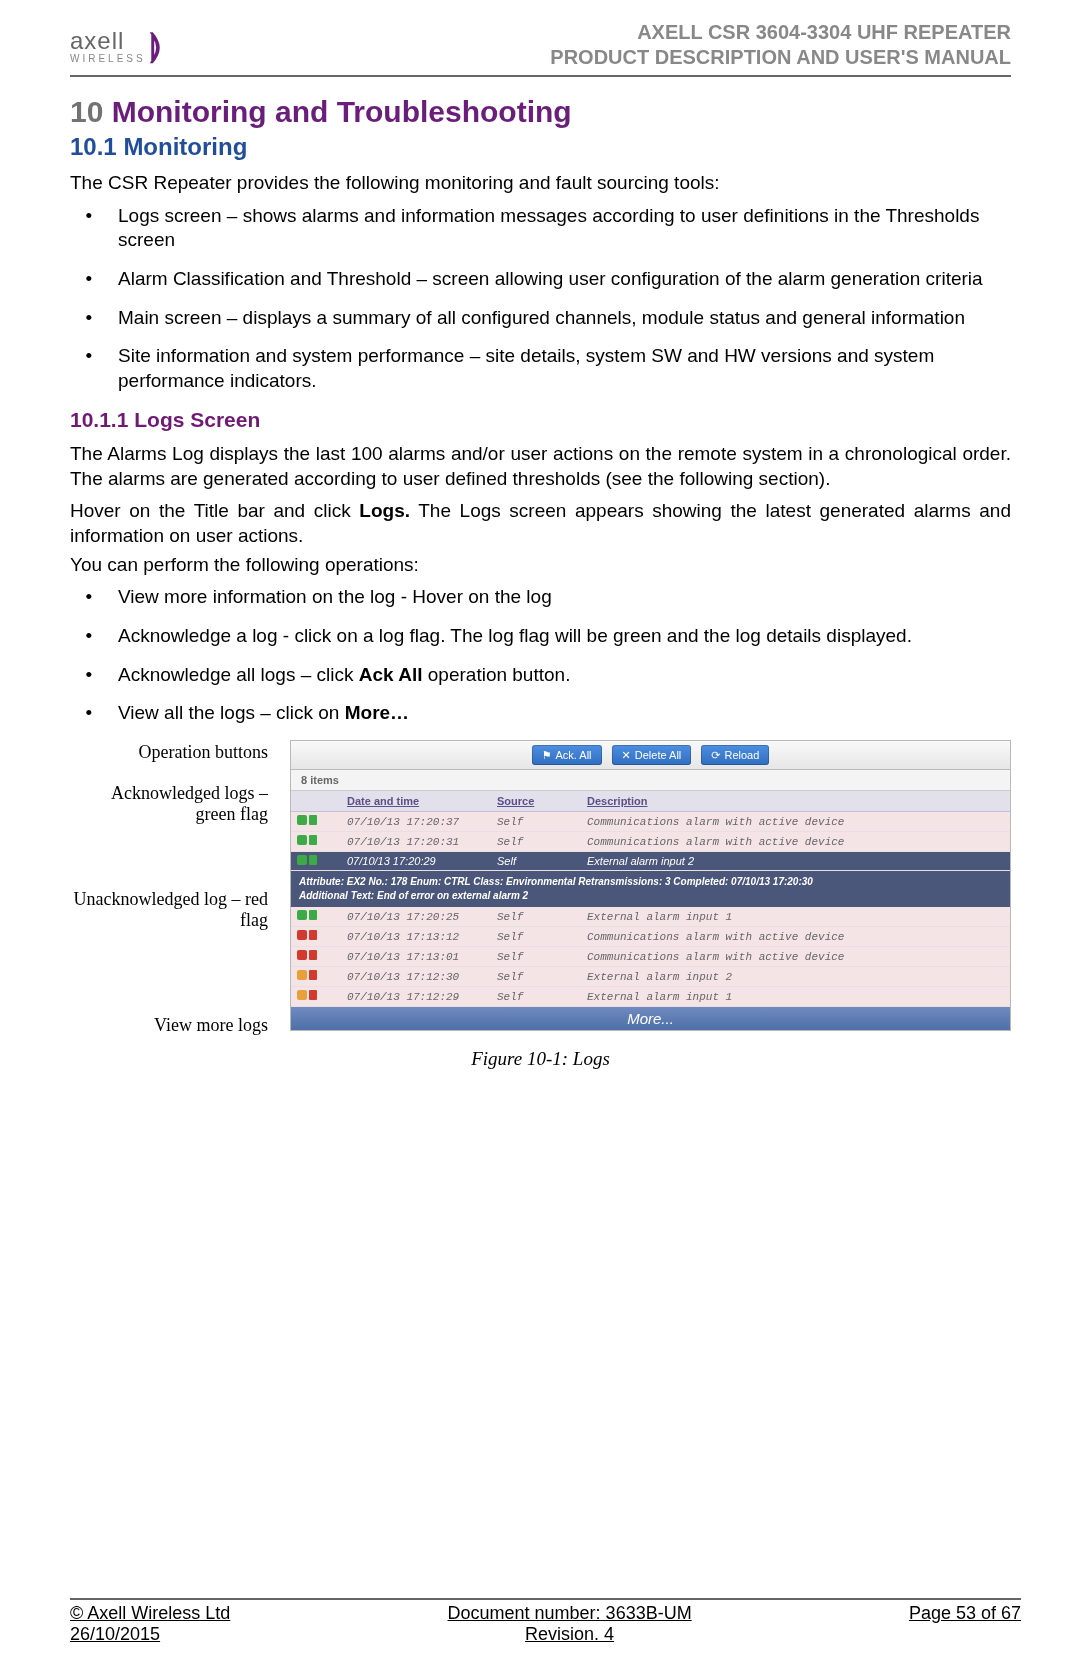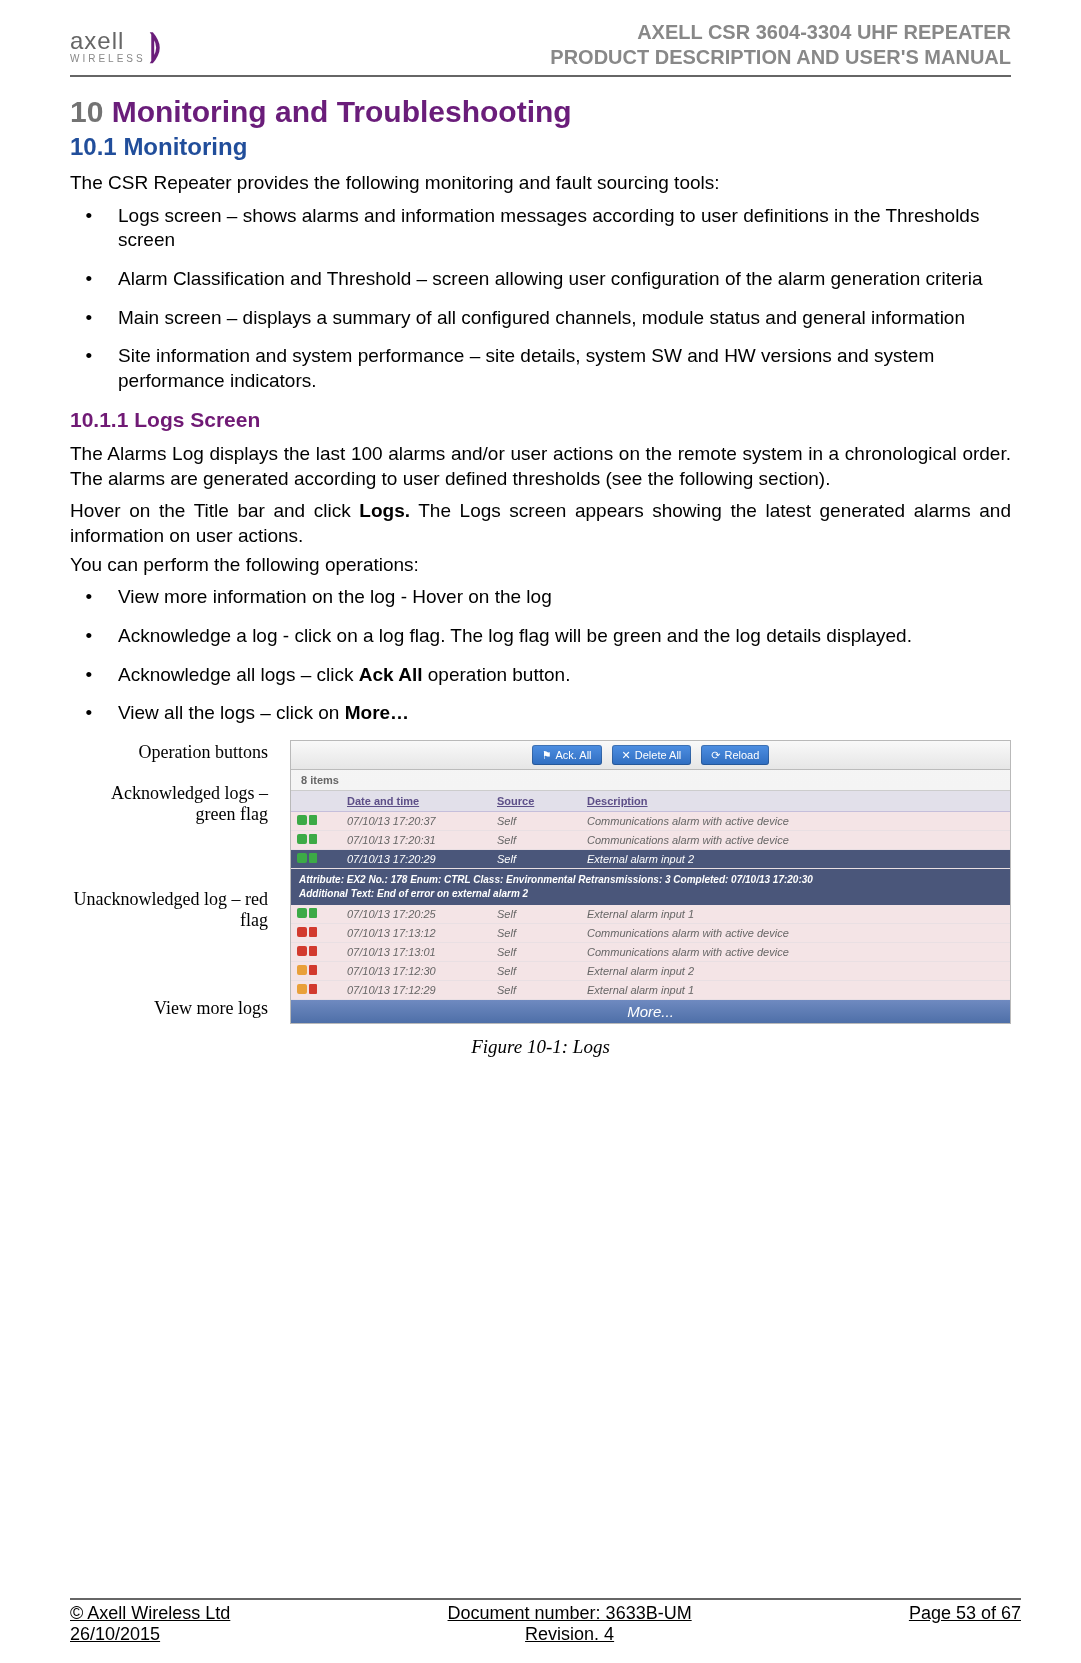--- a/index.html
+++ b/index.html
@@ -87,21 +87,21 @@
     width: 210px;
     font-family: "Times New Roman", serif;
     font-size: 18px;
     text-align: right;
     padding-top: 2px;
   }
   .callout { position: relative; padding-right: 12px;}
   .co1 { margin-top: 0; }
   .co2 { margin-top: 20px;}
   .co3 { margin-top: 64px;}
-  .co4 { margin-top: 67px;}
+  .co4 { margin-top: 84px;}
 
   .screenshot {
     flex: 1;
     border: 1px solid #b9b9b9;
     background: linear-gradient(#f5f5f5,#efefef);
     font-size: 11px;
     color: #555;
   }
   .toolbar {
     height: 28px;
@@ -145,21 +145,21 @@
   .col-ds { flex: 1;}
   .row {
     display: flex;
     align-items: center;
     font-size: 11px;
     color: #666;
     font-style: italic;
     border-bottom: 1px solid #e9dfe3;
     padding: 3px 0;
   }
-  .row.pink { background: #f4e4e6;}
+  .row.pink { background: #f4e4e6; font-family: Liberation Mono, monospace;}
   .row.sel { background: #4a567a; color: #fff;}
   .details {
     background: #4a567a;
     color: #fff;
     font-size: 10px;
     font-style: italic;
     padding: 4px 8px;
     line-height:1.4;
   }
   .ic {

